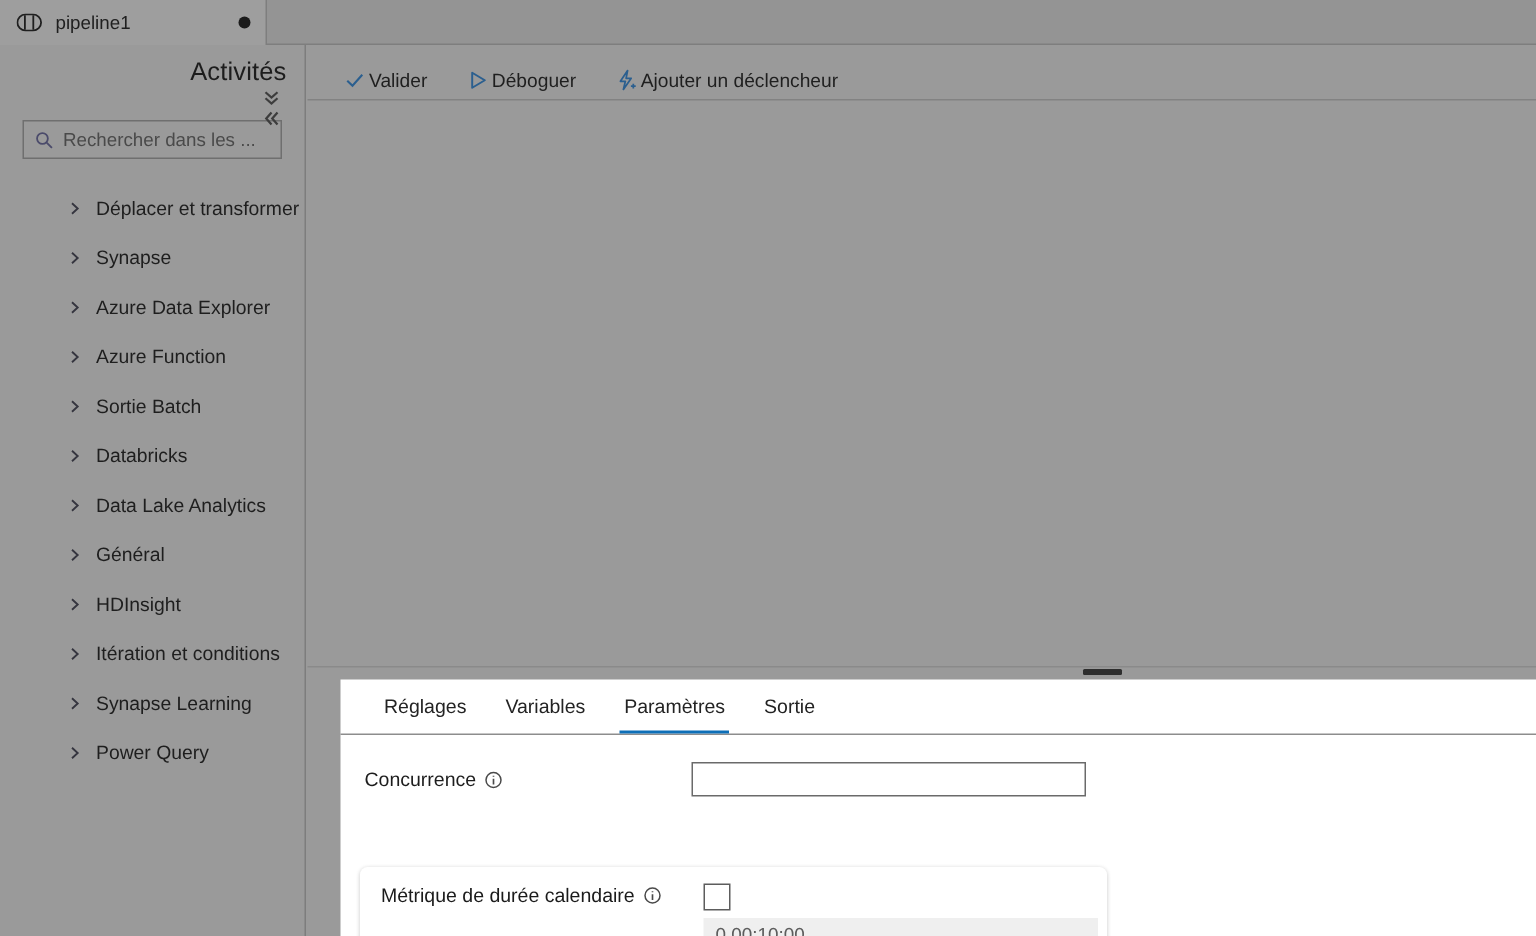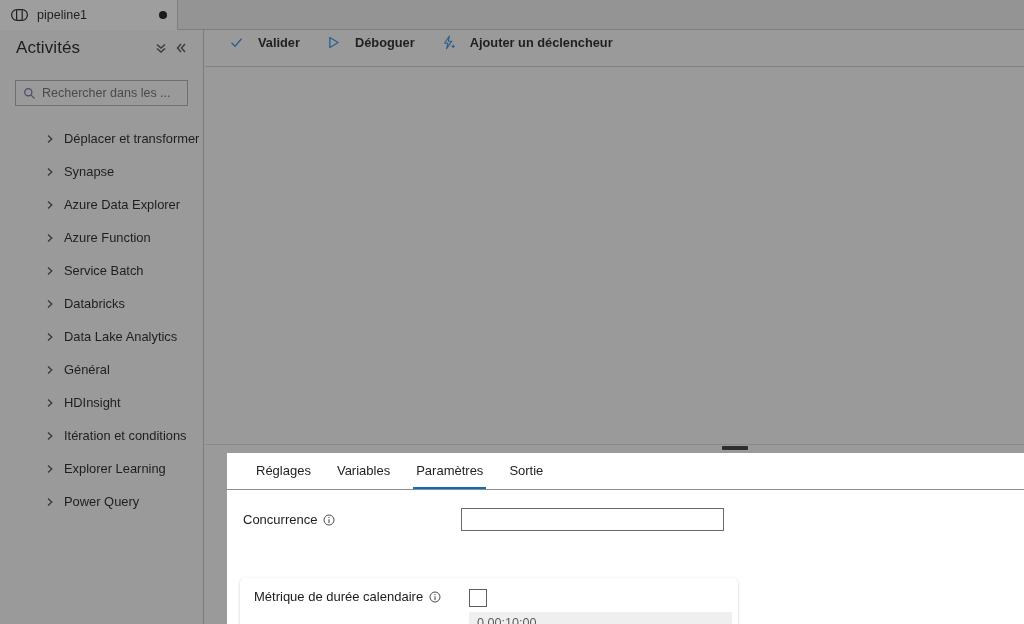--- a/index.html
+++ b/index.html
@@ -35,23 +35,24 @@
   }
   .pipe-icon { width: 17px; height: 12px; flex: 0 0 auto; display:block; }
 
   
   .sidebar {
     position: absolute; left: 0; top: 30px; width: 204px; height: 594px;
     background: #9a9a9a;
     border-right: 1px solid #7d7d7d;
   }
   .sidebar-header {
-    display: flex; align-items: flex-start;
+    display: flex; align-items: flex-end;
     height: 36px; padding: 0 12px 0 16px;
     margin-top: 8px;
+    flex-direction: column;
   }
   .sidebar-title {
     font-size: 17px; color: #1d1d1d; flex: 1; letter-spacing: .1px;
   }
   .hdr-icon {
     width: 20px; height: 20px; display: flex;
     align-items: center; justify-content: center;
     cursor: pointer;
   }
   .search-wrap { padding: 6px 15px 0 15px; }
@@ -74,24 +75,23 @@
 
   
   .toolbar {
     position: absolute; left: 205px; top: 30px; width: 819px; height: 37px;
     background: #9a9a9a;
     border-bottom: 1px solid #828282;
     display: flex; align-items: center; gap: 10px;
     padding-left: 16px;
   }
   .tb-btn {
-    display: flex; align-items: flex-start; gap: 14px;
+    display: flex; align-items: flex-end; gap: 2px;
     height: 26px; padding: 0 8px; cursor: pointer;
     white-space: nowrap;
-    font-weight: bold;
   }
   .tb-btn .lbl { font-size: 12.8px; color: #1f1f1f; }
   .tb-ico { width: 15px; height: 15px; flex: 0 0 auto; display:block; }
 
   
   .canvas {
     position: absolute; left: 205px; top: 68px; width: 819px; height: 376px;
     background: #9a9a9a;
   }
 
@@ -237,21 +237,21 @@
       <div class="tree-item">
         <svg class="chev" viewBox="0 0 10 10">
             <polyline points="3,1.5 6.8,5 3,8.5" fill="none" stroke="#35353f" stroke-width="1.25"></polyline>
           </svg>
         <span class="lbl">Azure Function</span>
       </div>
       <div class="tree-item">
         <svg class="chev" viewBox="0 0 10 10">
             <polyline points="3,1.5 6.8,5 3,8.5" fill="none" stroke="#35353f" stroke-width="1.25"></polyline>
           </svg>
-        <span class="lbl">Service Batch</span>
+        <span class="lbl">Sortie Batch</span>
       </div>
       <div class="tree-item">
         <svg class="chev" viewBox="0 0 10 10">
             <polyline points="3,1.5 6.8,5 3,8.5" fill="none" stroke="#35353f" stroke-width="1.25"></polyline>
           </svg>
         <span class="lbl">Databricks</span>
       </div>
       <div class="tree-item">
         <svg class="chev" viewBox="0 0 10 10">
             <polyline points="3,1.5 6.8,5 3,8.5" fill="none" stroke="#35353f" stroke-width="1.25"></polyline>
@@ -273,21 +273,21 @@
       <div class="tree-item">
         <svg class="chev" viewBox="0 0 10 10">
             <polyline points="3,1.5 6.8,5 3,8.5" fill="none" stroke="#35353f" stroke-width="1.25"></polyline>
           </svg>
         <span class="lbl">Itération et conditions</span>
       </div>
       <div class="tree-item">
         <svg class="chev" viewBox="0 0 10 10">
             <polyline points="3,1.5 6.8,5 3,8.5" fill="none" stroke="#35353f" stroke-width="1.25"></polyline>
           </svg>
-        <span class="lbl">Explorer Learning</span>
+        <span class="lbl">Synapse Learning</span>
       </div>
       <div class="tree-item">
         <svg class="chev" viewBox="0 0 10 10">
             <polyline points="3,1.5 6.8,5 3,8.5" fill="none" stroke="#35353f" stroke-width="1.25"></polyline>
           </svg>
         <span class="lbl">Power Query</span>
       </div>
     </div>
   </div>
 

